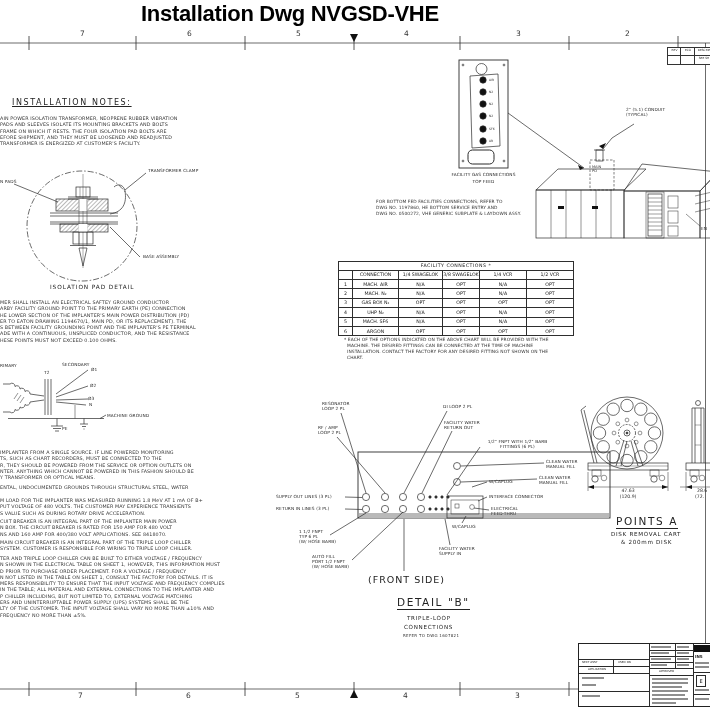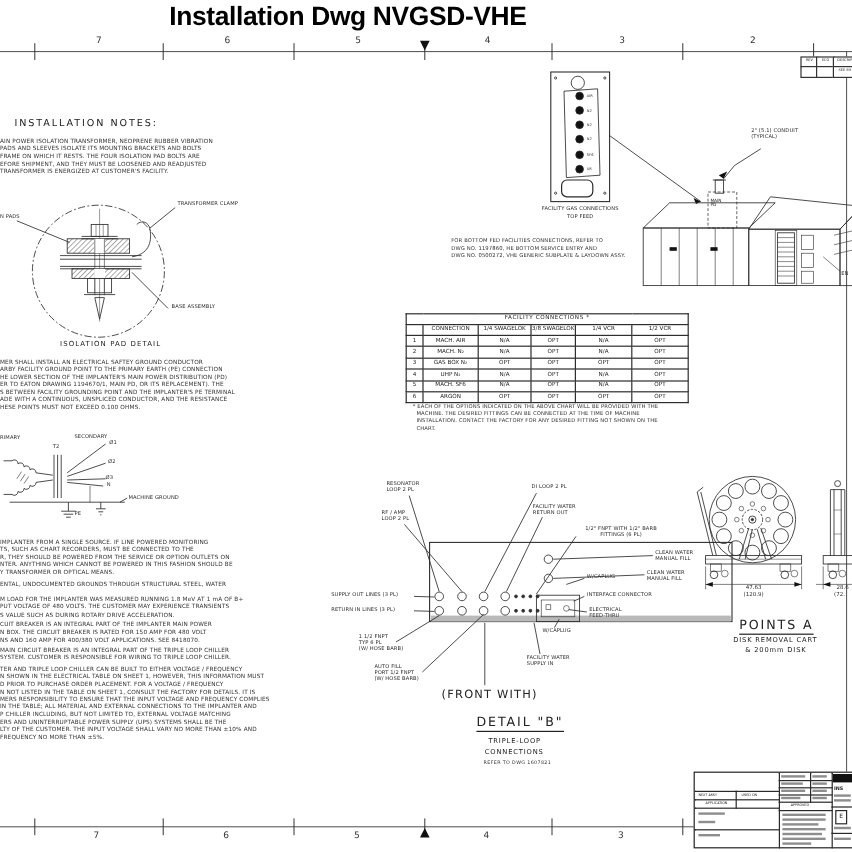--- a/index.html
+++ b/index.html
@@ -2,21 +2,21 @@
 <html><head>
 <meta charset="utf-8">
 <style>
   html,body{margin:0;padding:0;background:#e8e8e8;}
   #sheet{position:relative;width:710px;height:710px;background:#ffffff;overflow:hidden;
          font-family:"DejaVu Sans",sans-serif;color:#262626;}
   .abs{position:absolute;}
   svg.lines{position:absolute;left:0;top:0;pointer-events:none;}
   .pgtitle{font:bold 22px "Liberation Sans",sans-serif;color:#000;letter-spacing:-0.3px;white-space:nowrap;}
   .zone{font:7.5px "DejaVu Sans",sans-serif;color:#333;}
-  .hdg{font:8px "DejaVu Sans",sans-serif;letter-spacing:1.6px;color:#222;white-space:nowrap;}
+  .hdg{font:8px "DejaVu Sans",sans-serif;letter-spacing:1.6px;color:#222;white-space:nowrap;text-decoration:underline;}
   .para{font:4.8px "DejaVu Sans",sans-serif;line-height:6.3px;letter-spacing:.12px;color:#333;white-space:pre;}
   .lbl{font:4.3px "DejaVu Sans",sans-serif;line-height:5px;letter-spacing:.1px;color:#2c2c2c;white-space:pre-line;}
   .lblc{text-align:center;}
   .cap{font:5.8px "DejaVu Sans",sans-serif;letter-spacing:.9px;color:#222;white-space:nowrap;}
   .note{font:4.4px "DejaVu Sans",sans-serif;line-height:5.9px;letter-spacing:.1px;color:#333;white-space:pre;}
   .tinyport{font:3px "DejaVu Sans",sans-serif;color:#333;white-space:nowrap;}
   .dtitle{font:10.5px "DejaVu Sans",sans-serif;letter-spacing:1.6px;color:#222;border-bottom:1px solid #222;
           padding-bottom:1px;white-space:nowrap;}
   .dsub{font:5.6px "DejaVu Sans",sans-serif;letter-spacing:.7px;color:#222;white-space:nowrap;}
   .dref{font:4px "DejaVu Sans",sans-serif;letter-spacing:.3px;color:#333;white-space:nowrap;}
@@ -478,21 +478,21 @@
 FEED-THRU</div>
   <div class="abs lbl" style="left:452px;top:524px;">W/CAPLUG</div>
   <div class="abs lbl" style="left:299px;top:529px;">1 1/2 FNPT
 TYP 6 PL
 (W/ HOSE BARB)</div>
   <div class="abs lbl" style="left:312px;top:554px;">AUTO FILL
 PORT 1/2 FNPT
 (W/ HOSE BARB)</div>
   <div class="abs lbl" style="left:439px;top:546px;">FACILITY WATER
 SUPPLY IN</div>
-  <div class="abs front" style="left:368px;top:574px;">(FRONT WITH)</div>
+  <div class="abs front" style="left:368px;top:574px;">(FRONT SIDE)</div>
   <div class="abs dtitle" style="left:397px;top:596px;">DETAIL "B"</div>
   <div class="abs dsub" style="left:407px;top:615px;">TRIPLE-LOOP</div>
   <div class="abs dsub" style="left:404px;top:624px;">CONNECTIONS</div>
   <div class="abs dref" style="left:403px;top:633px;">REFER TO DWG 1607821</div>
 
   <div class="abs dim" style="left:588px;top:488px;width:80px;text-align:center;">47.63</div>
   <div class="abs dim" style="left:588px;top:494px;width:80px;text-align:center;">(120.9)</div>
   <div class="abs dim" style="left:697px;top:488px;">28.6</div>
   <div class="abs dim" style="left:695px;top:494px;">(72.</div>
   <div class="abs dtitle" style="left:616px;top:515px;">POINTS A</div>

